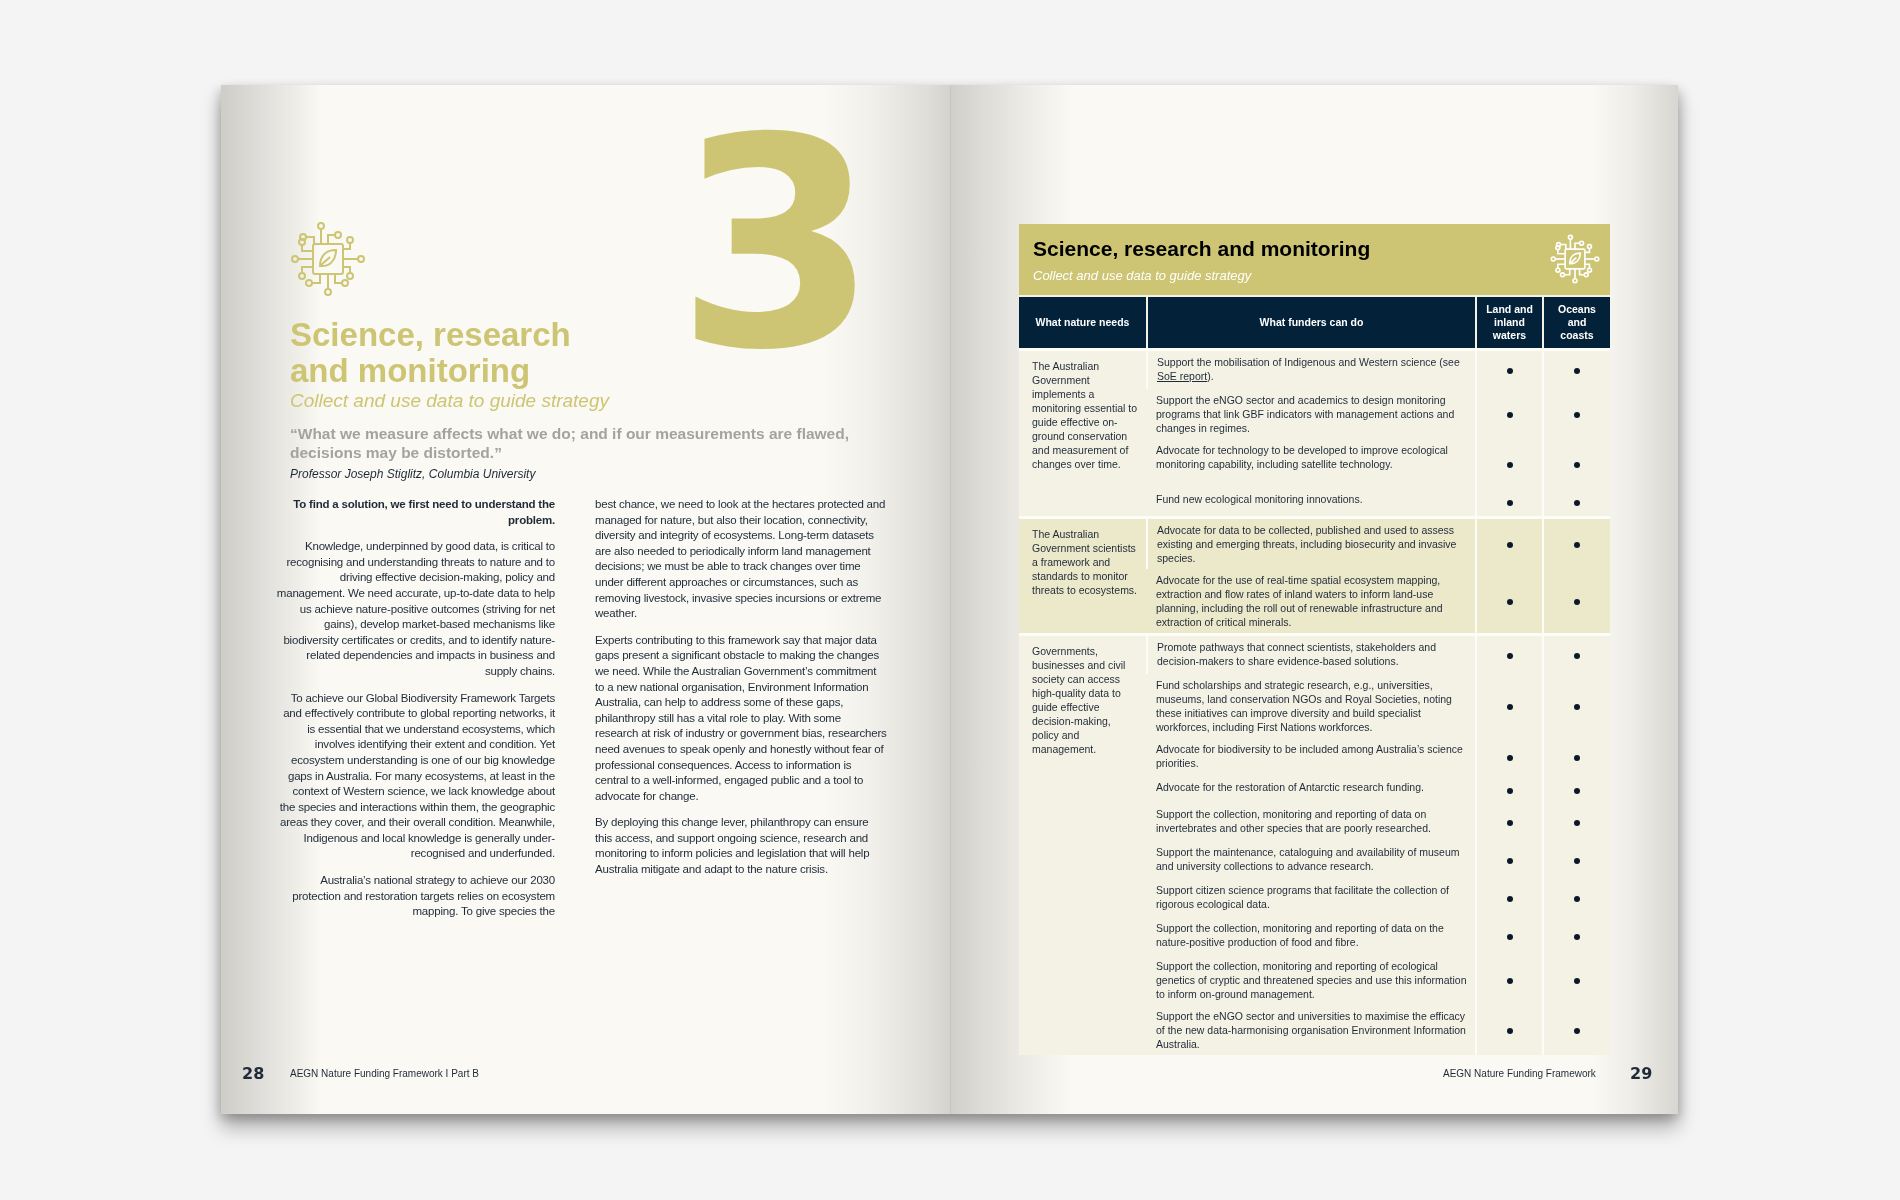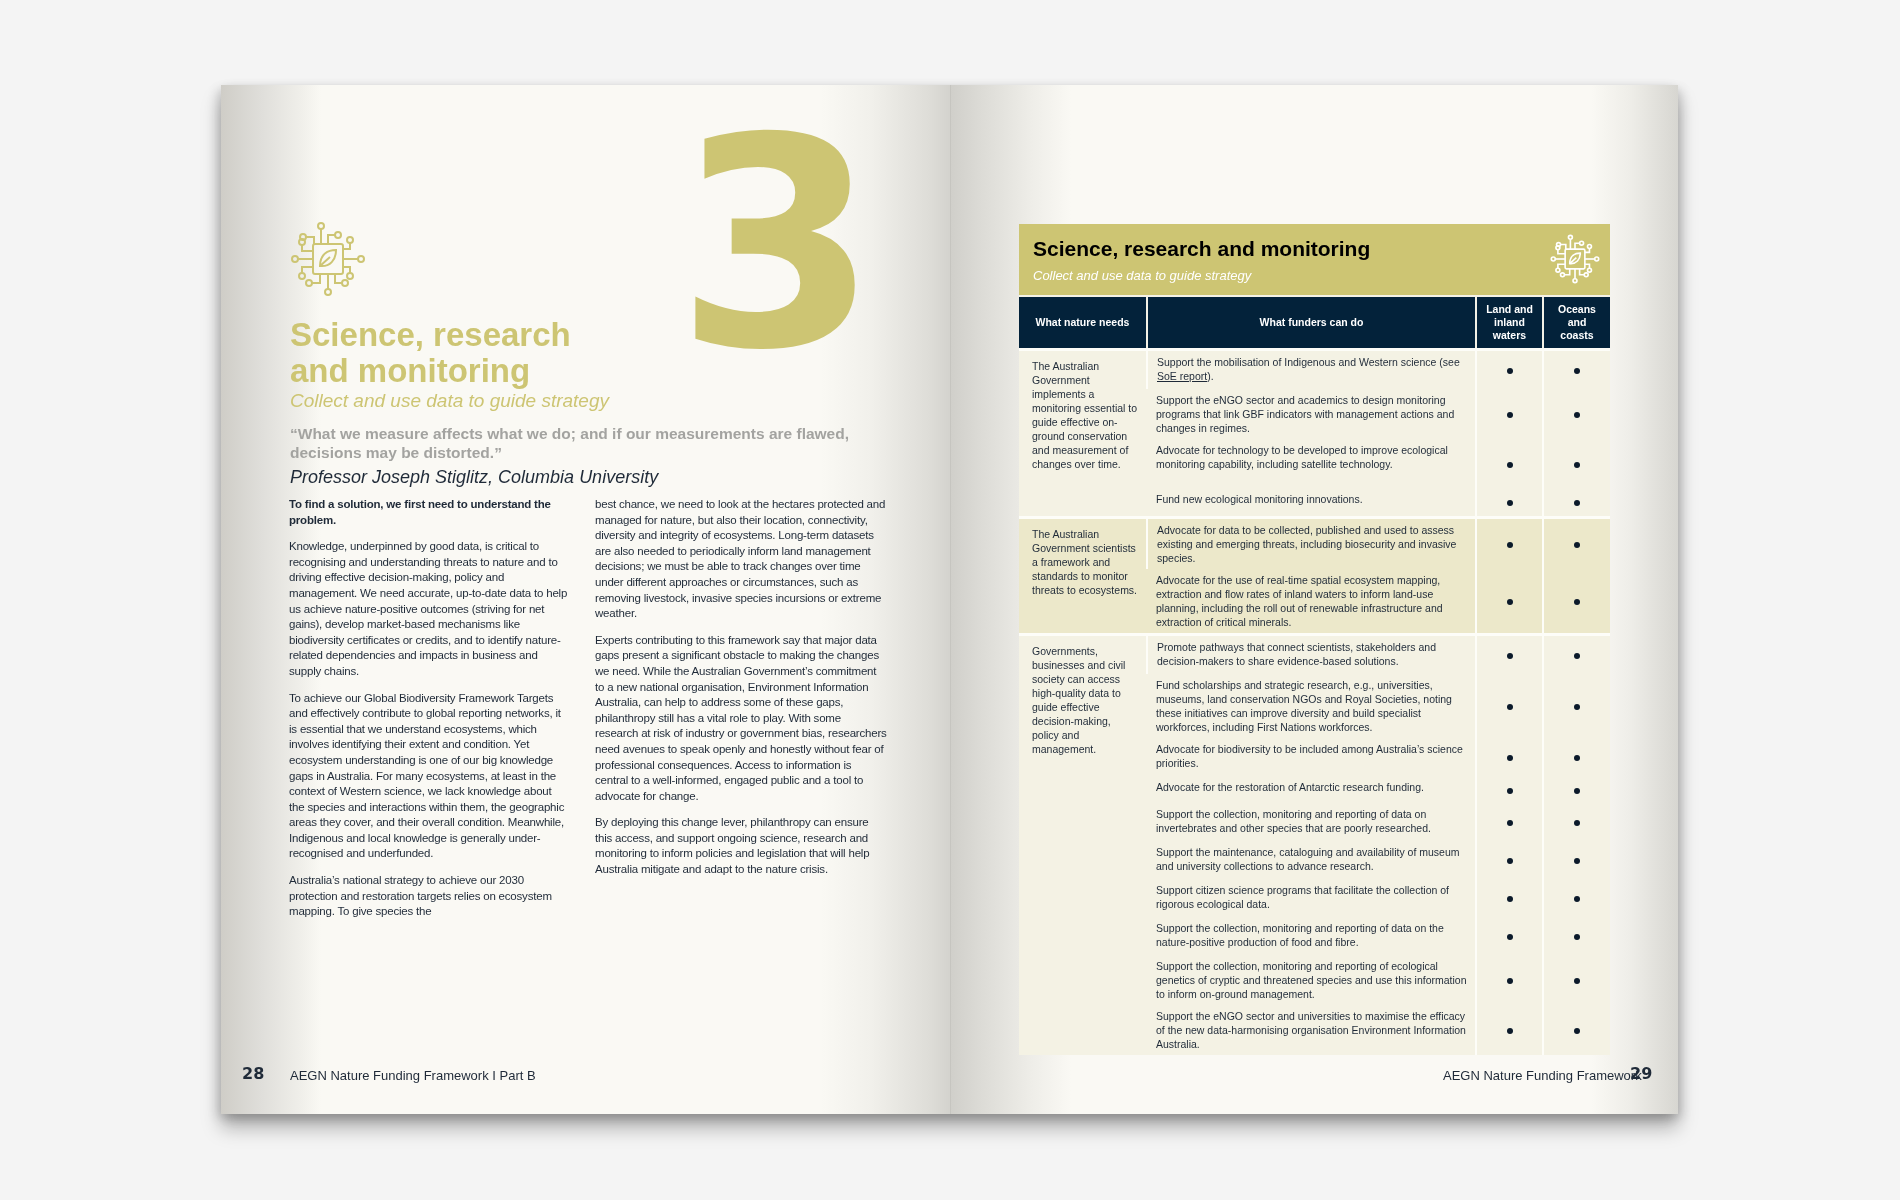--- a/index.html
+++ b/index.html
@@ -36,30 +36,30 @@
   .chapter-subtitle {
     position: absolute; left: 69px; top: 305px; margin: 0;
     font-style: italic; font-size: 19px; color: #cdc573;
   }
   .quote {
     position: absolute; left: 69px; top: 339px; width: 600px; margin: 0;
     font-weight: bold; font-size: 15.5px; line-height: 19px; color: #a3a3a0;
   }
   .quote-attr {
     position: absolute; left: 69px; top: 382px; margin: 0;
-    font-style: italic; font-size: 18px; color: #1f2a38;
+    font-style: italic; font-size: 12px; color: #1f2a38;
   }
   .col { position: absolute; top: 412px; width: 280px; font-size: 11.5px; line-height: 15.6px; color: #1f2a38; letter-spacing: -0.2px; }
-  .col-1 { left: 68px; }
+  .col-1 { left: 54px; text-align: right; }
   .col-2 { left: 374px; top: 412px; width: 292px; }
   .col p { margin: 0 0 11px 0; }
   .col p.lead { font-weight: bold; }
 
   .footer-num { position: absolute; top: 979px; font-family: "DejaVu Sans", sans-serif; font-weight: bold; font-size: 16px; color: #1f2a38; }
-  .footer-text { position: absolute; top: 983px; font-size: 13px; color: #1f2a38; text-align: center; }
+  .footer-text { position: absolute; top: 983px; font-size: 10px; color: #1f2a38; text-align: center; }
 
   
   .table-wrap { position: absolute; left: 68px; top: 139px; width: 591px; }
   .banner {
     height: 71px; background: #cdc573; position: relative;
   }
   .banner-title { position: absolute; left: 14px; top: 13px; margin: 0; font-weight: bold; font-size: 21px; color: #000000; }
   .banner-sub { position: absolute; left: 14px; top: 44px; margin: 0; font-style: italic; font-size: 13px; color: #ffffff; }
   .banner-icon { position: absolute; right: 10px; top: 10px; width: 50px; height: 50px; }
   table { border-collapse: collapse; width: 591px; table-layout: fixed; }

